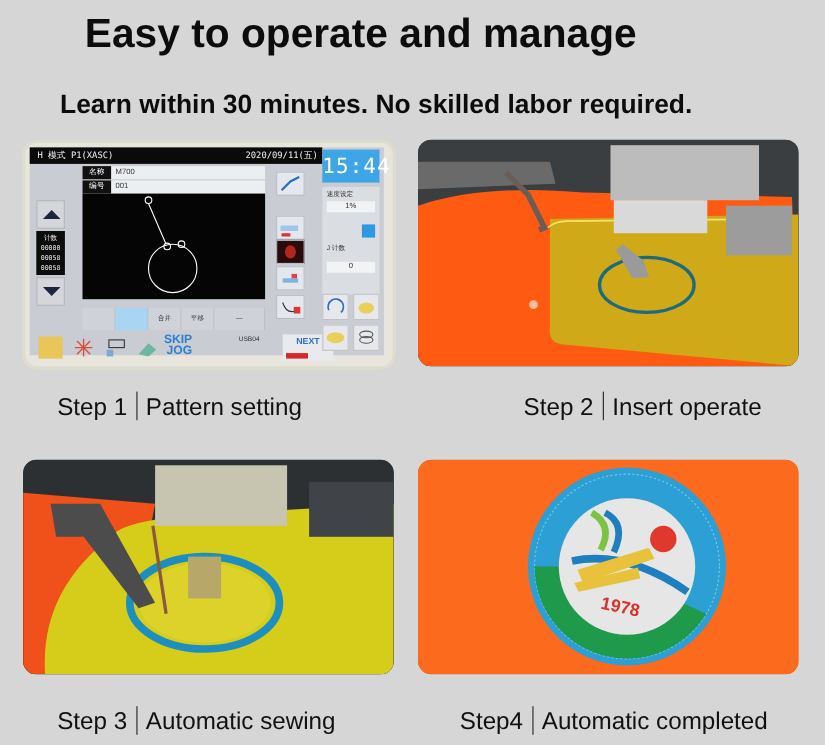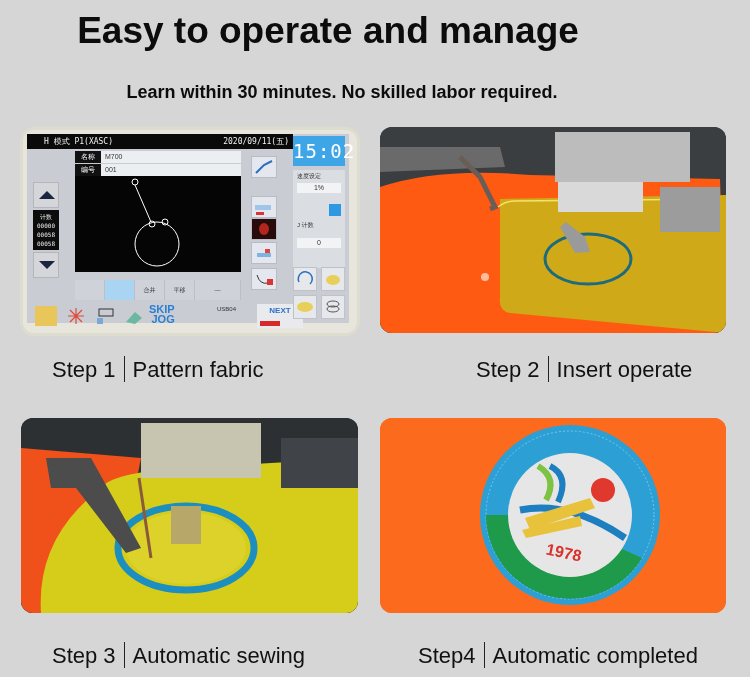--- a/index.html
+++ b/index.html
@@ -9,34 +9,34 @@
     font-family: "Liberation Sans", "DejaVu Sans", sans-serif;
     color: #0c0c0c;
     position: relative;
   }
   .headline {
     position: absolute; left: 0; width: 656px; top: 10px;
     text-align: center; font-size: 37px; font-weight: bold; letter-spacing: 0px;
   }
   .subline {
     position: absolute; left: 0; width: 684px; top: 82px;
-    text-align: center; font-size: 18px; font-weight: bold;
+    text-align: center; font-size: 24px; font-weight: bold;
   }
   .panel {
     position: absolute; border-radius: 12px; overflow: hidden;
   }
   .caption {
     position: absolute; font-size: 22px; white-space: nowrap; color: #111;
   }
   .caption .sep { display: inline-block; width: 1px; height: 26px; background: #222; vertical-align: -5px; margin: 0 8px; }
 
   
   #p1 { left: 20px; top: 127px; width: 340px; height: 209px; background: #e8e6dc; border: 3px solid #dcdccf; border-radius: 14px; }
   .hmi { position: absolute; left: 4px; top: 4px; right: 8px; bottom: 10px; background: #c9ccd3; }
-  .hmi-top { position: absolute; left: 0; right: 56px; top: 0; height: 15px; background: #0a0a0a; color: #f2f2f2; font-size: 8px; line-height: 15px; padding: 0 17px; font-family: "DejaVu Sans Mono", monospace; }
+  .hmi-top { position: absolute; left: 0; right: 56px; top: 0; height: 15px; background: #0a0a0a; color: #f2f2f2; font-size: 8px; line-height: 15px; padding: 0 7px; font-family: "DejaVu Sans Mono", monospace; }
   .hmi-top .r { position: absolute; right: 4px; top: 0; }
   .clock { position: absolute; right: 4px; top: 2px; width: 52px; height: 30px; background: #3ea6e6; color: #fff; font-family: "DejaVu Sans Mono", monospace; font-size: 19px; line-height: 30px; text-align: center; letter-spacing: 1px; }
   .field-row { position: absolute; left: 48px; width: 166px; height: 12px; background: #eceff2; font-size: 7px; line-height: 12px; color: #333; }
   .field-row .lbl { display: inline-block; width: 26px; height: 12px; background: #111; color: #fff; text-align: center; margin-right: 4px; }
   .canvas { position: absolute; left: 48px; top: 42px; width: 166px; height: 96px; background: #050505; }
   .nav-col { position: absolute; left: 6px; top: 50px; width: 26px; height: 86px; }
   .arrow-btn { position: absolute; left: 0; width: 26px; height: 26px; background: #d4d6da; border: 1px solid #b4b6ba; }
   .arrow-up { position: absolute; left: 5px; top: 8px; width: 0; height: 0; border-left: 8px solid transparent; border-right: 8px solid transparent; border-bottom: 8px solid #1c2540; }
   .arrow-dn { position: absolute; left: 5px; top: 8px; width: 0; height: 0; border-left: 8px solid transparent; border-right: 8px solid transparent; border-top: 8px solid #1c2540; }
   .counter { position: absolute; left: 0; top: 26px; width: 26px; height: 40px; background: #0c0c0c; color: #eee; font-family: "DejaVu Sans Mono", monospace; font-size: 6px; line-height: 9px; text-align: center; padding-top: 2px; }
@@ -68,21 +68,21 @@
 
 <div class="headline">Easy to operate and manage</div>
 <div class="subline">Learn within 30 minutes. No skilled labor required.</div>
 
 <div id="p1" class="panel">
   <div class="hmi">
     <div class="hmi-top">
       <span>H  模式  P1(XASC)</span>
       <span class="r">2020/09/11(五)</span>
     </div>
-    <div class="clock">15:02</div>
+    <div class="clock">15:44</div>
 
     <div class="field-row" style="top:17px;">
       <span class="lbl">名称</span><span>M700</span>
     </div>
     <div class="field-row" style="top:30px;">
       <span class="lbl">编号</span><span>001</span>
     </div>
 
     <div class="canvas">
       <svg width="166" height="96" viewBox="0 0 166 96">
@@ -246,21 +246,21 @@
     <path d="M158 48 Q178 60 166 82" stroke="#7dc242" stroke-width="6" fill="none"></path>
     <path d="M170 48 Q190 58 178 84" stroke="#1e7fc0" stroke-width="6" fill="none"></path>
     <path d="M140 92 Q190 82 245 120" stroke="#1e7fc0" stroke-width="7" fill="none"></path>
     <path d="M145 100 L210 80 L215 90 L150 112 Z" fill="#e9c23c"></path>
     <path d="M142 112 L200 98 L202 108 L146 120 Z" fill="#e9c23c"></path>
   </svg>
   <div class="abs" style="left:166px;top:126px;font-size:16px;font-weight:bold;color:#d8332a;transform:rotate(12deg);">1978</div>
 </div>
 
 <div class="caption" style="left:52px;top:356px;">
-  <span>Step 1</span><span class="sep"></span><span>Pattern fabric</span>
+  <span>Step 1</span><span class="sep"></span><span>Pattern setting</span>
 </div>
 <div class="caption" style="left:476px;top:356px;">
   <span>Step 2</span><span class="sep"></span><span>Insert operate</span>
 </div>
 <div class="caption" style="left:52px;top:642px;">
   <span>Step 3</span><span class="sep"></span><span>Automatic sewing</span>
 </div>
 <div class="caption" style="left:418px;top:642px;">
   <span>Step4</span><span class="sep"></span><span>Automatic completed</span>
 </div>

